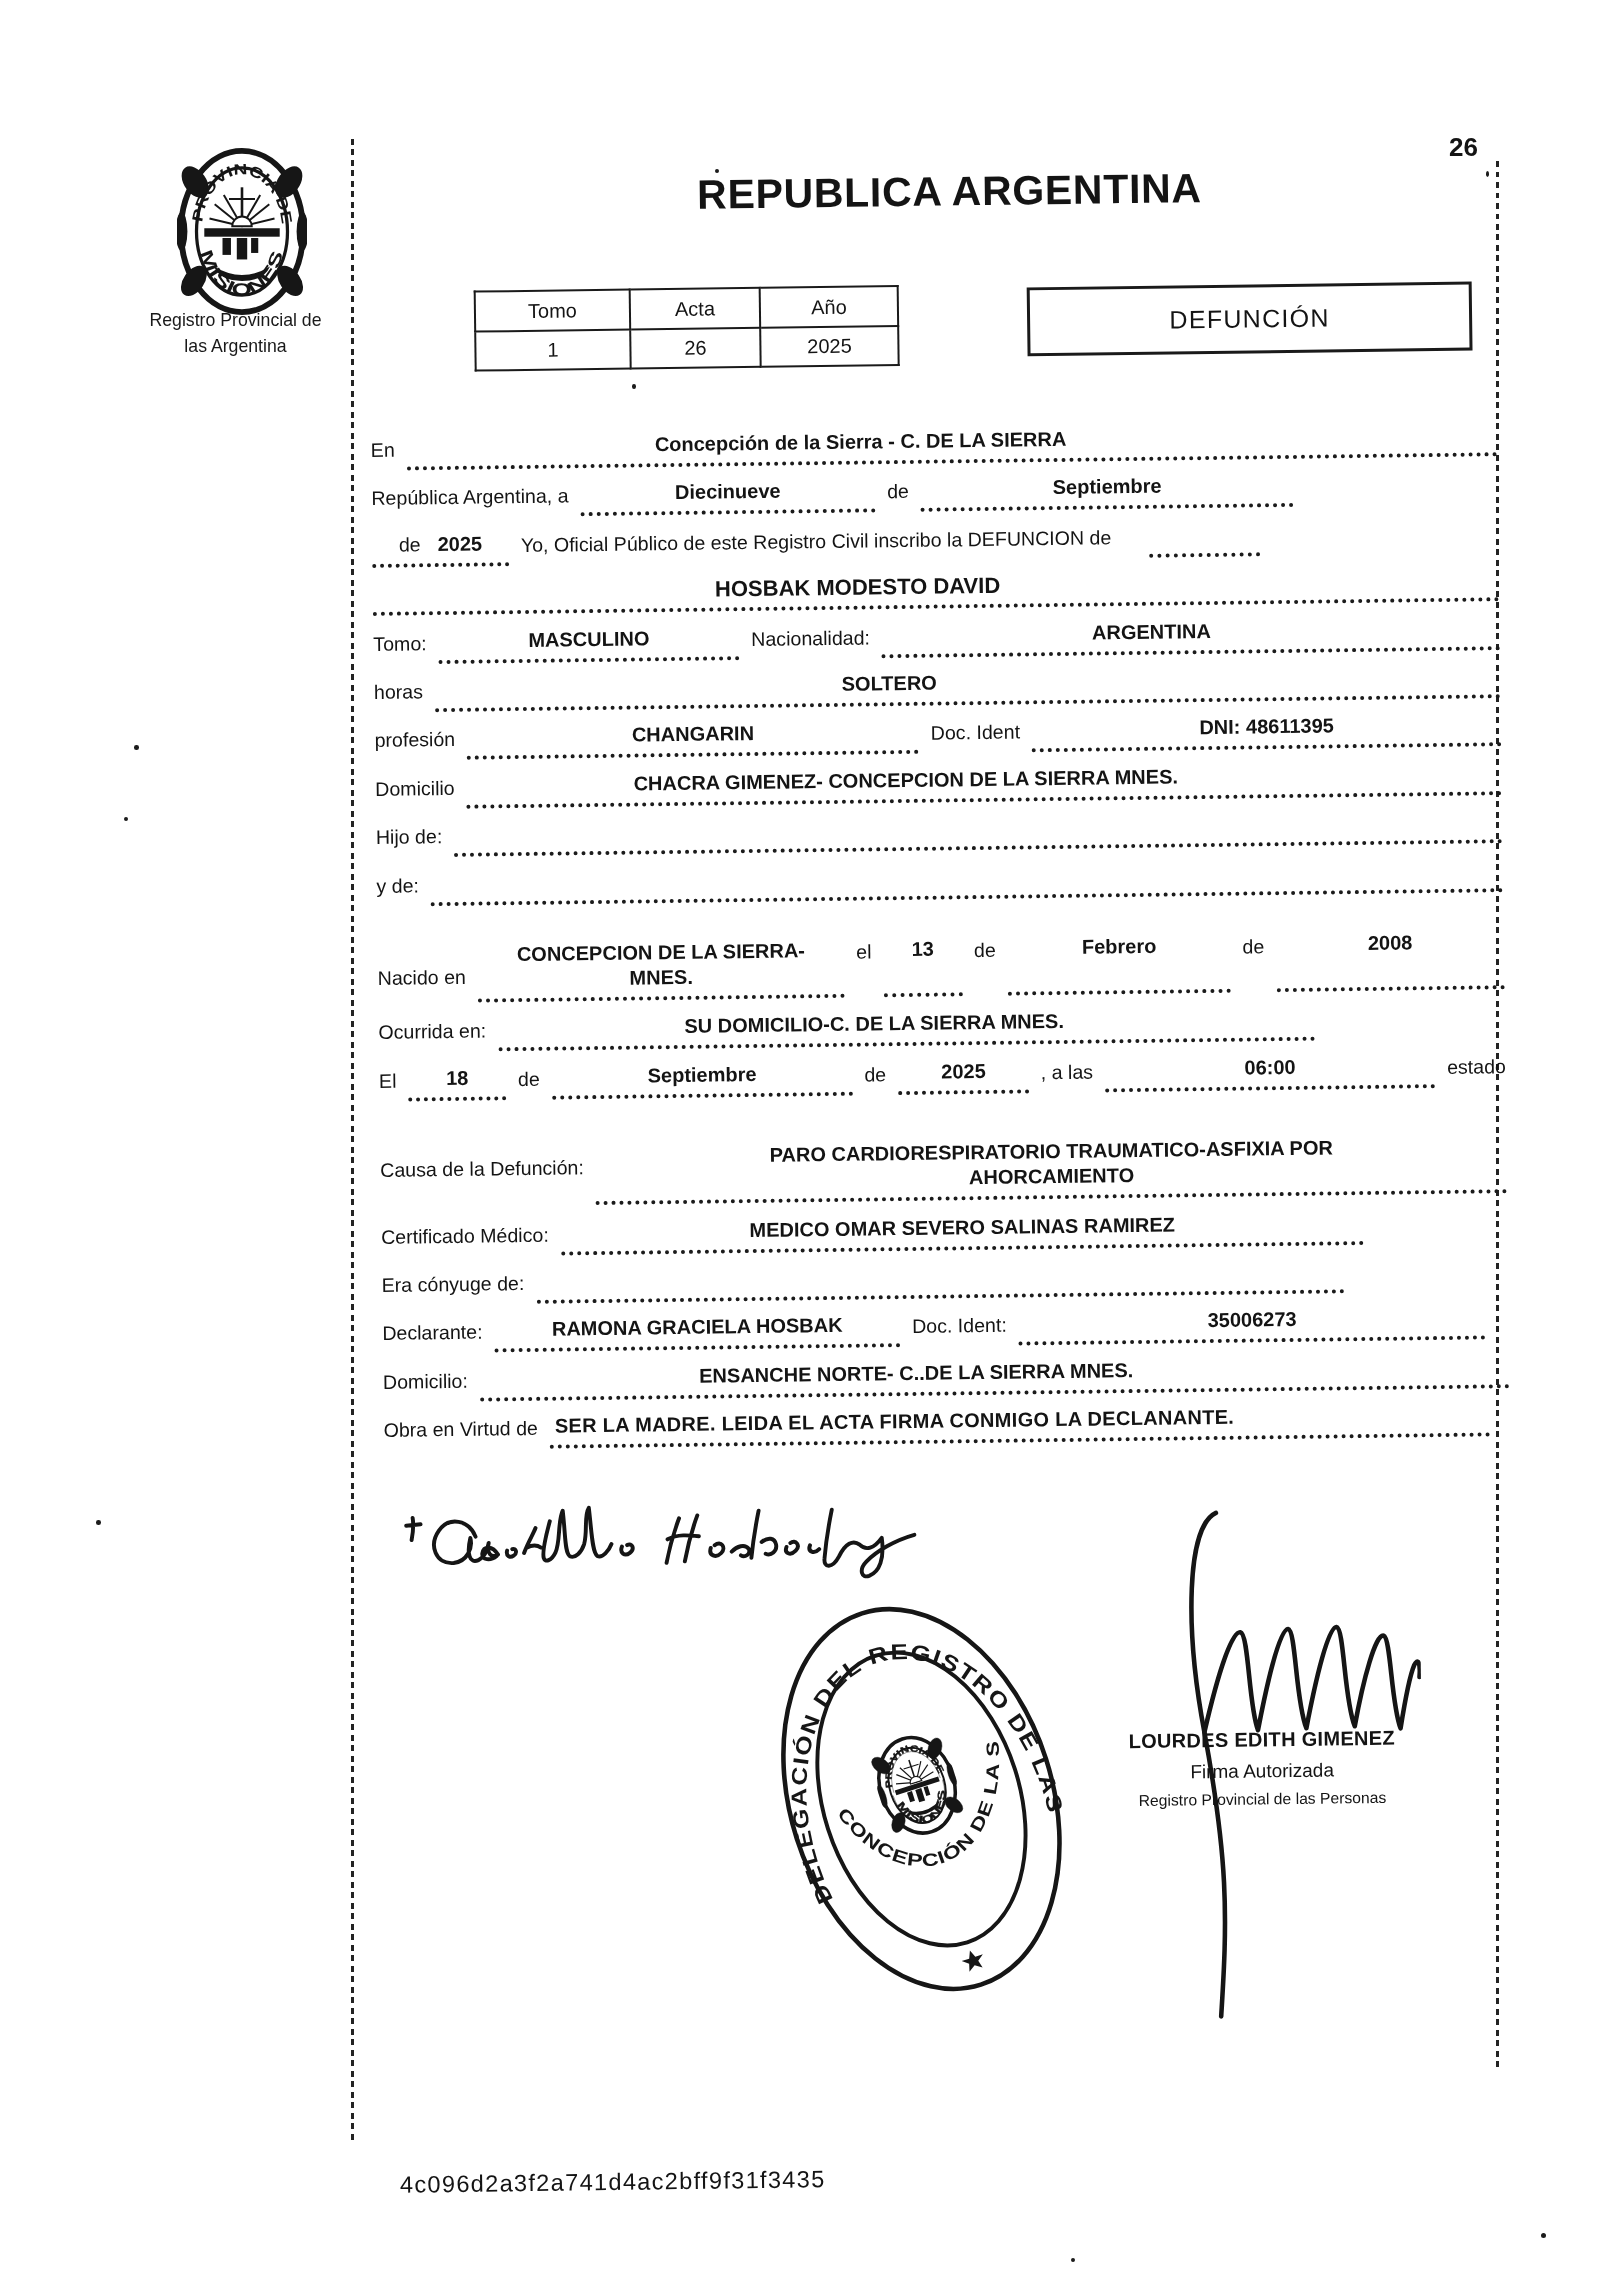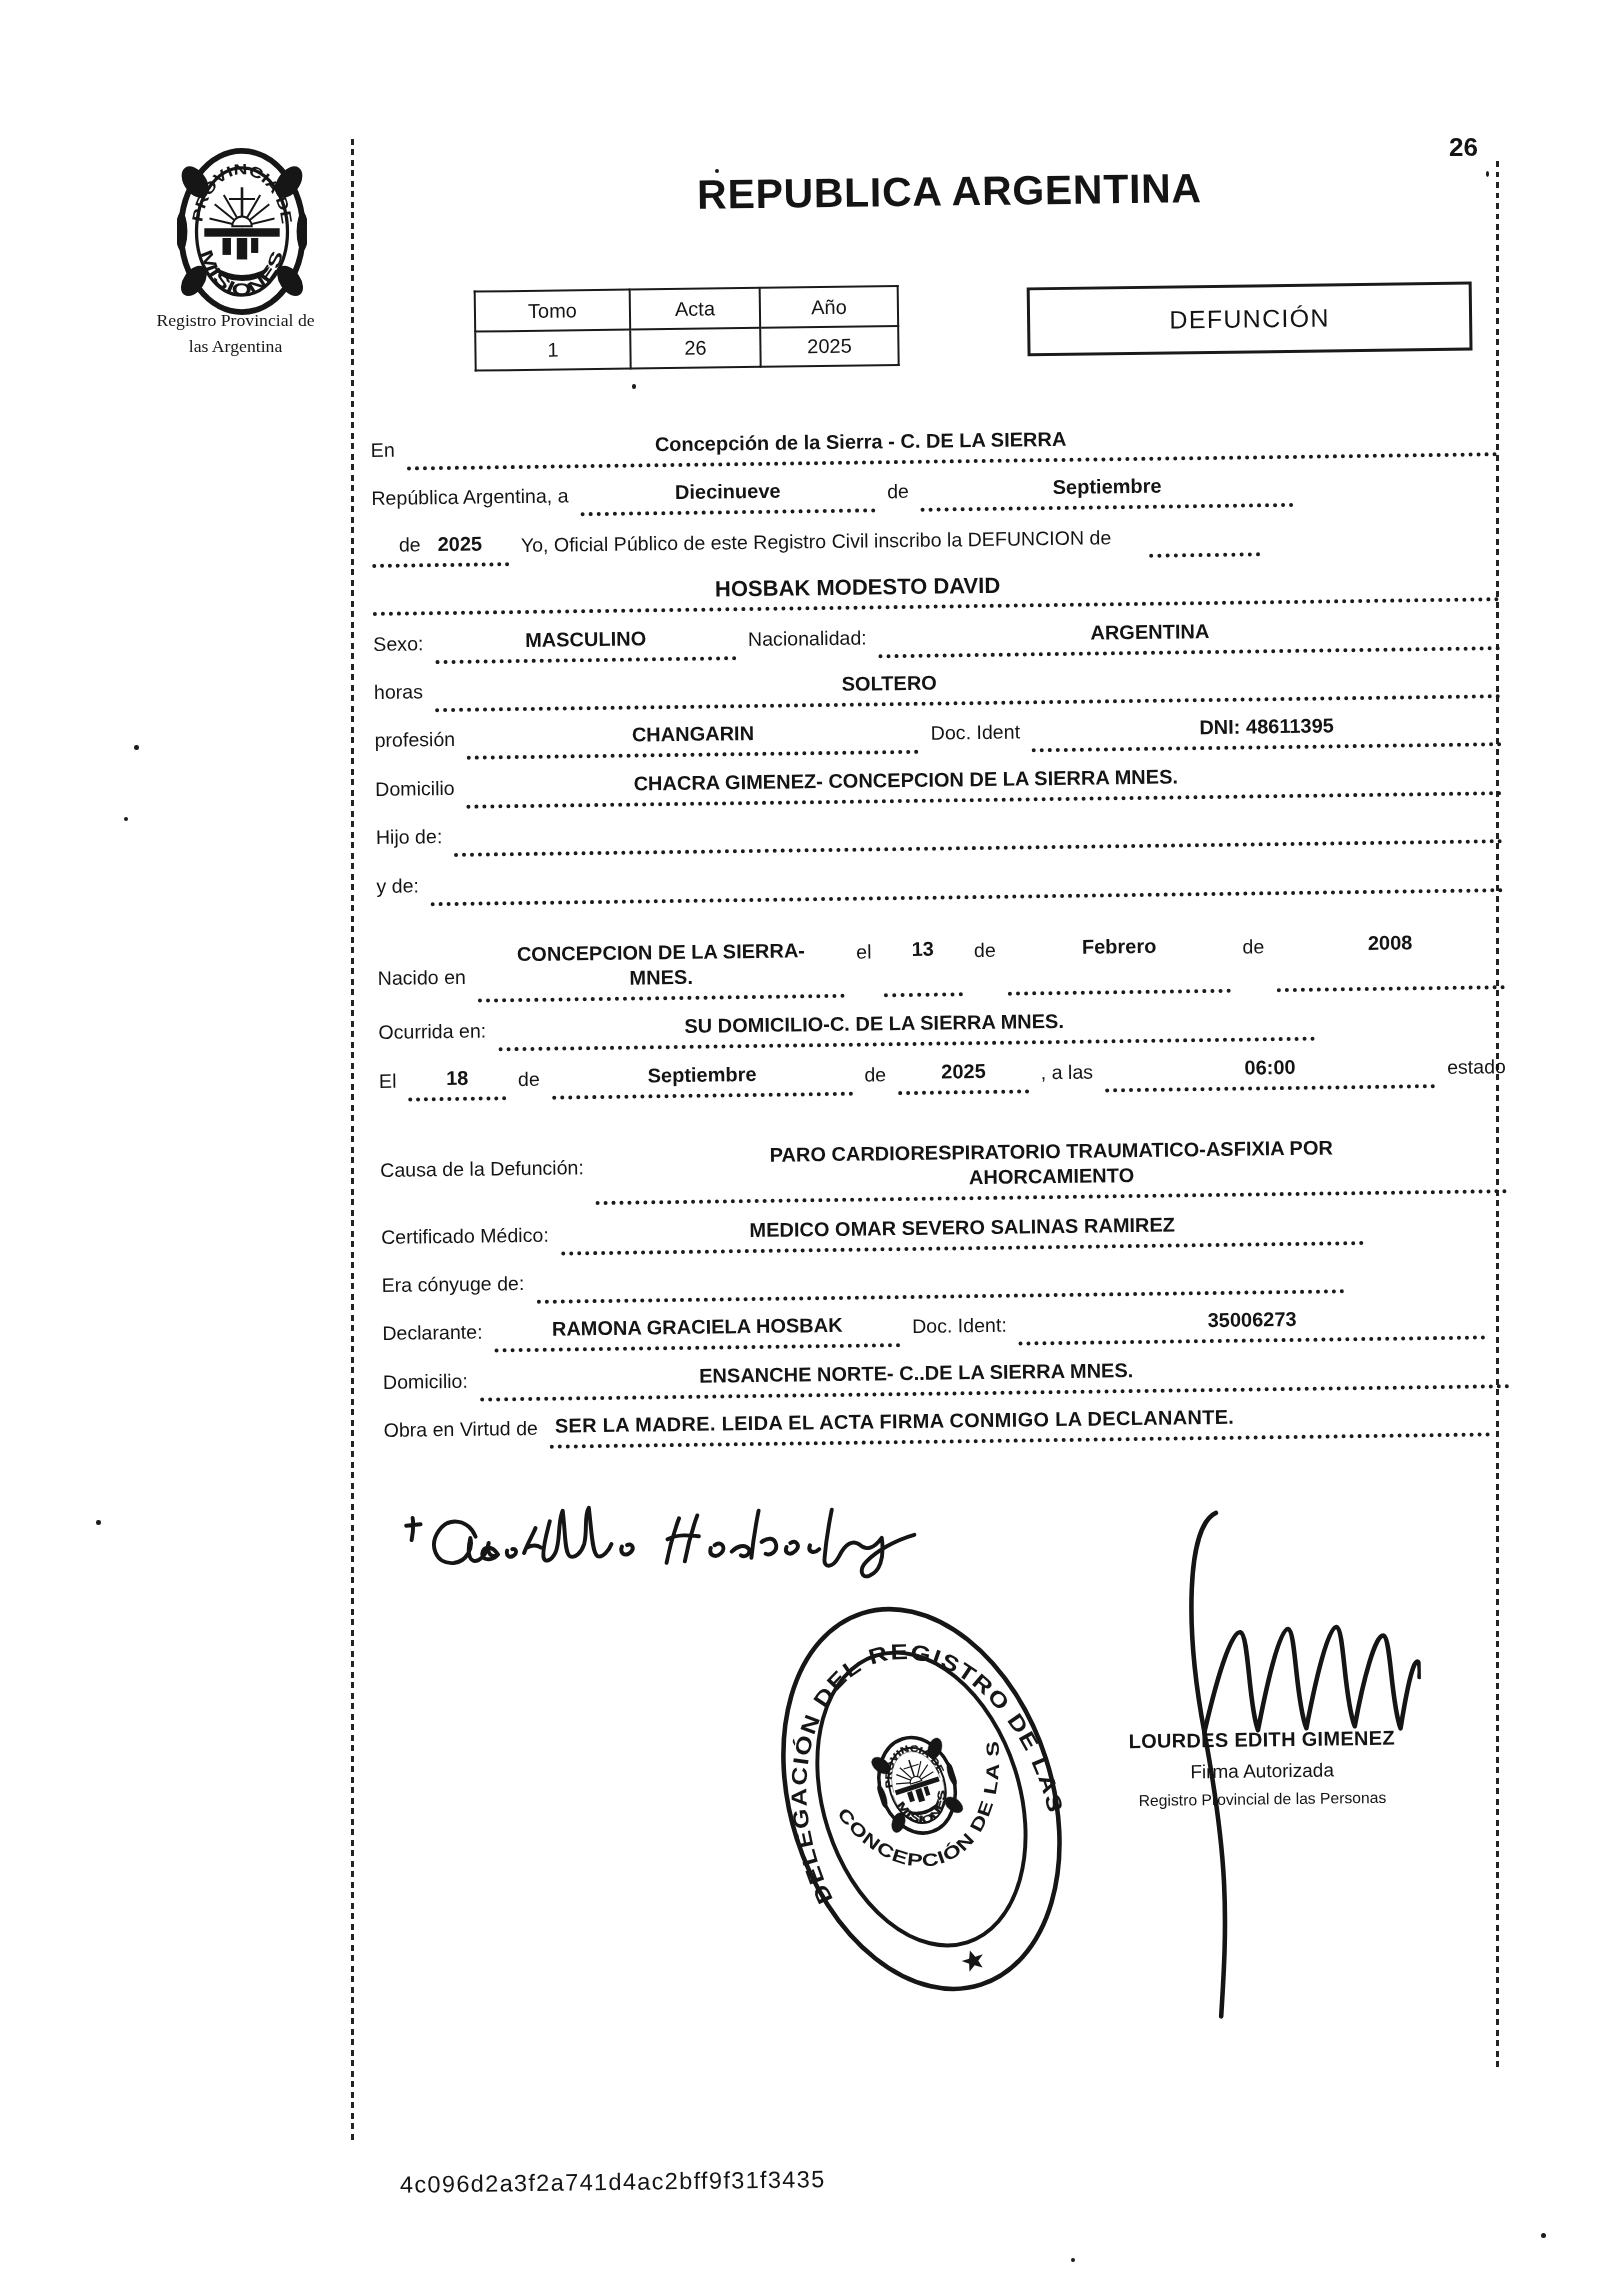--- a/index.html
+++ b/index.html
@@ -4,21 +4,21 @@
 <style>
   html,body { margin:0; padding:0; background:#9a9a9a; }
   .page {
     position:relative; width:1619px; height:2295px; margin:0 auto;
     background:#ffffff; color:#141414; overflow:hidden;
     font-family:"Liberation Sans", sans-serif;
   }
   
   .seal-wrap { position:absolute; left:177px; top:147px; width:130px; height:169px; }
   .org-name { position:absolute; left:110px; top:308px; width:251px; text-align:center;
-              font-size:17.7px; line-height:25.5px; color:#191919;font-family:Liberation Serif, serif; }
+              font-size:17.7px; line-height:25.5px; color:#191919; }
   
   .vborder { position:absolute; width:3.3px;
              background:repeating-linear-gradient(180deg,#232323 0 5.9px, transparent 5.9px 10.5px); }
   .vborder.left  { left:351px; top:139px; height:2004px; }
   .vborder.right { left:1496px; top:161px; height:1906px; }
   .page-number { position:absolute; left:1449px; top:132px; font-size:26px; font-weight:bold; }
   
   .content { position:absolute; left:367px; top:164px; width:1127px; height:2108px;
              transform:rotate(-0.75deg); transform-origin:0 0; }
   .doc-title { position:absolute; left:268px; top:11.8px; width:628px; text-align:center;
@@ -169,21 +169,21 @@
       <span class="cell" style="width:137px"><span class="inlbl">de</span><span>2025</span></span>
       <span class="plain">Yo, Oficial Público de este Registro Civil inscribo la DEFUNCION de</span>
       <span class="cell" style="width:111px;margin-left:26px"></span>
     </div>
 
     <div class="row" style="top:407px">
       <span class="cell flex1 bigname shift-l">HOSBAK MODESTO DAVID</span>
     </div>
 
     <div class="row" style="top:456px">
-      <span class="lbl">Sexo:</span>
+      <span class="lbl">Tomo:</span>
       <span class="cell" style="width:301px">MASCULINO</span>
       <span class="lbl">Nacionalidad:</span>
       <span class="cell flex1" style="padding-right:79px">ARGENTINA</span>
     </div>
 
     <div class="row" style="top:504px">
       <span class="lbl">horas</span>
       <span class="cell flex1 shift-l">SOLTERO</span>
     </div>
 

